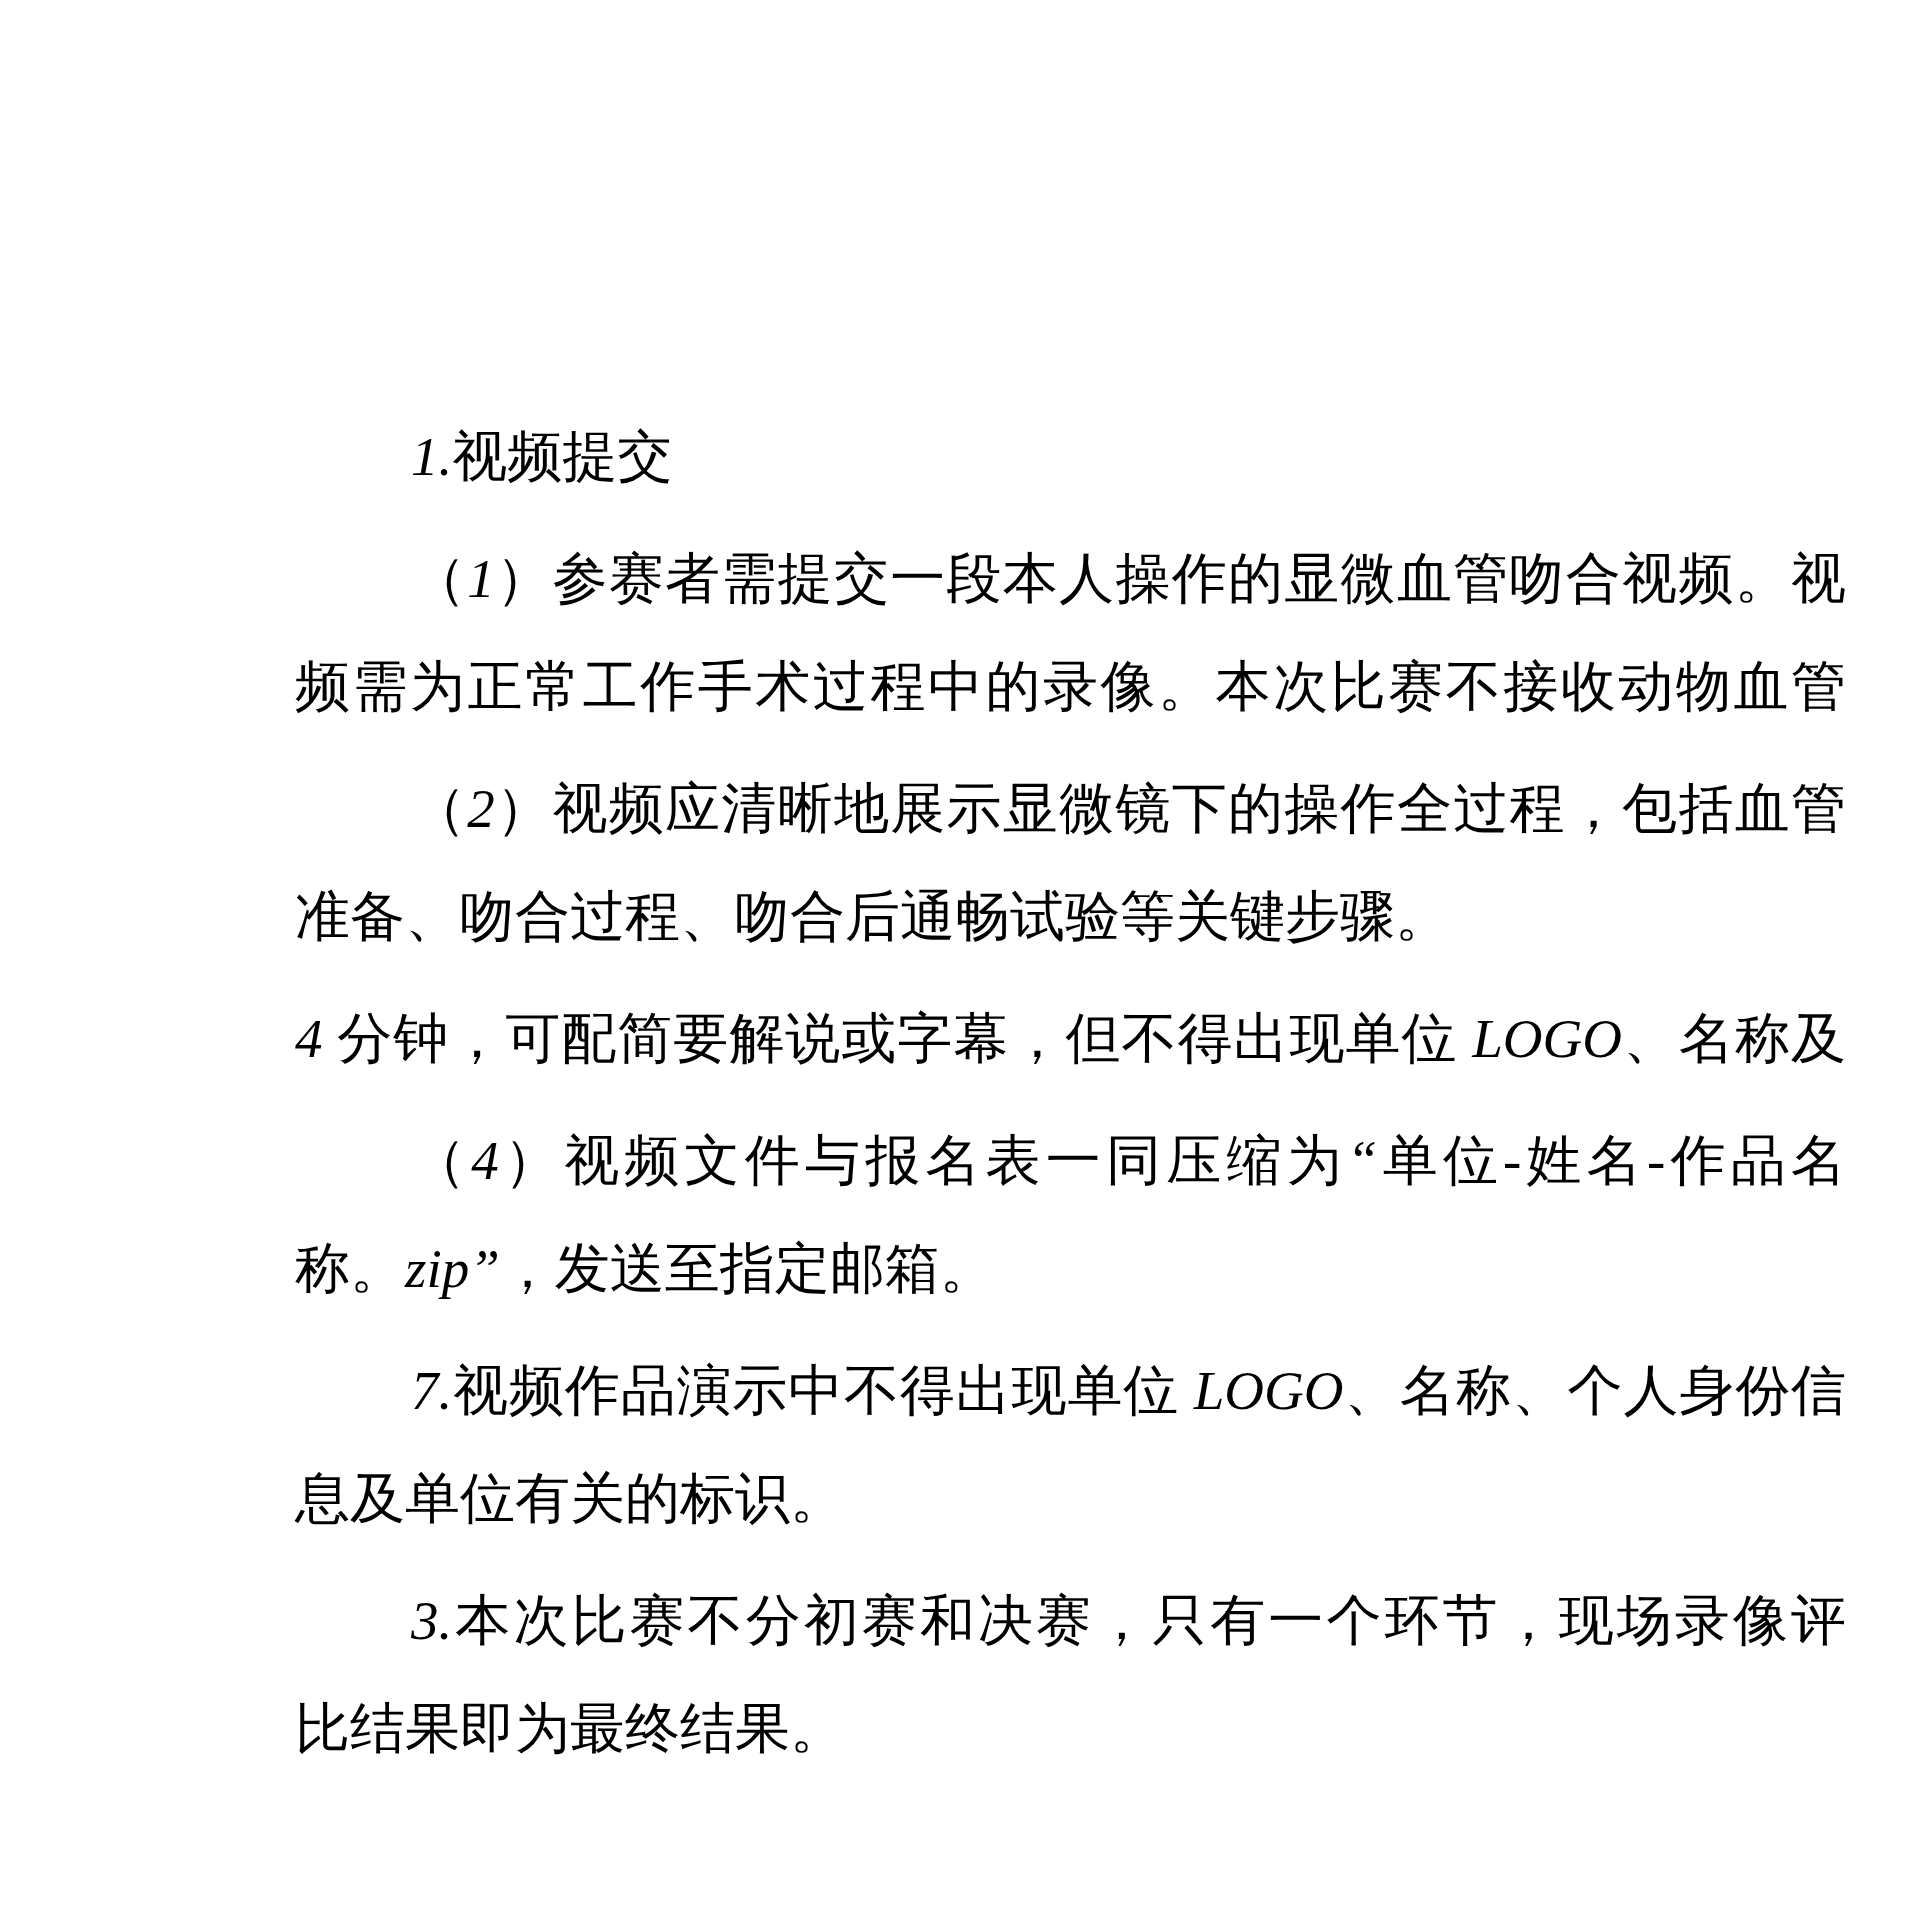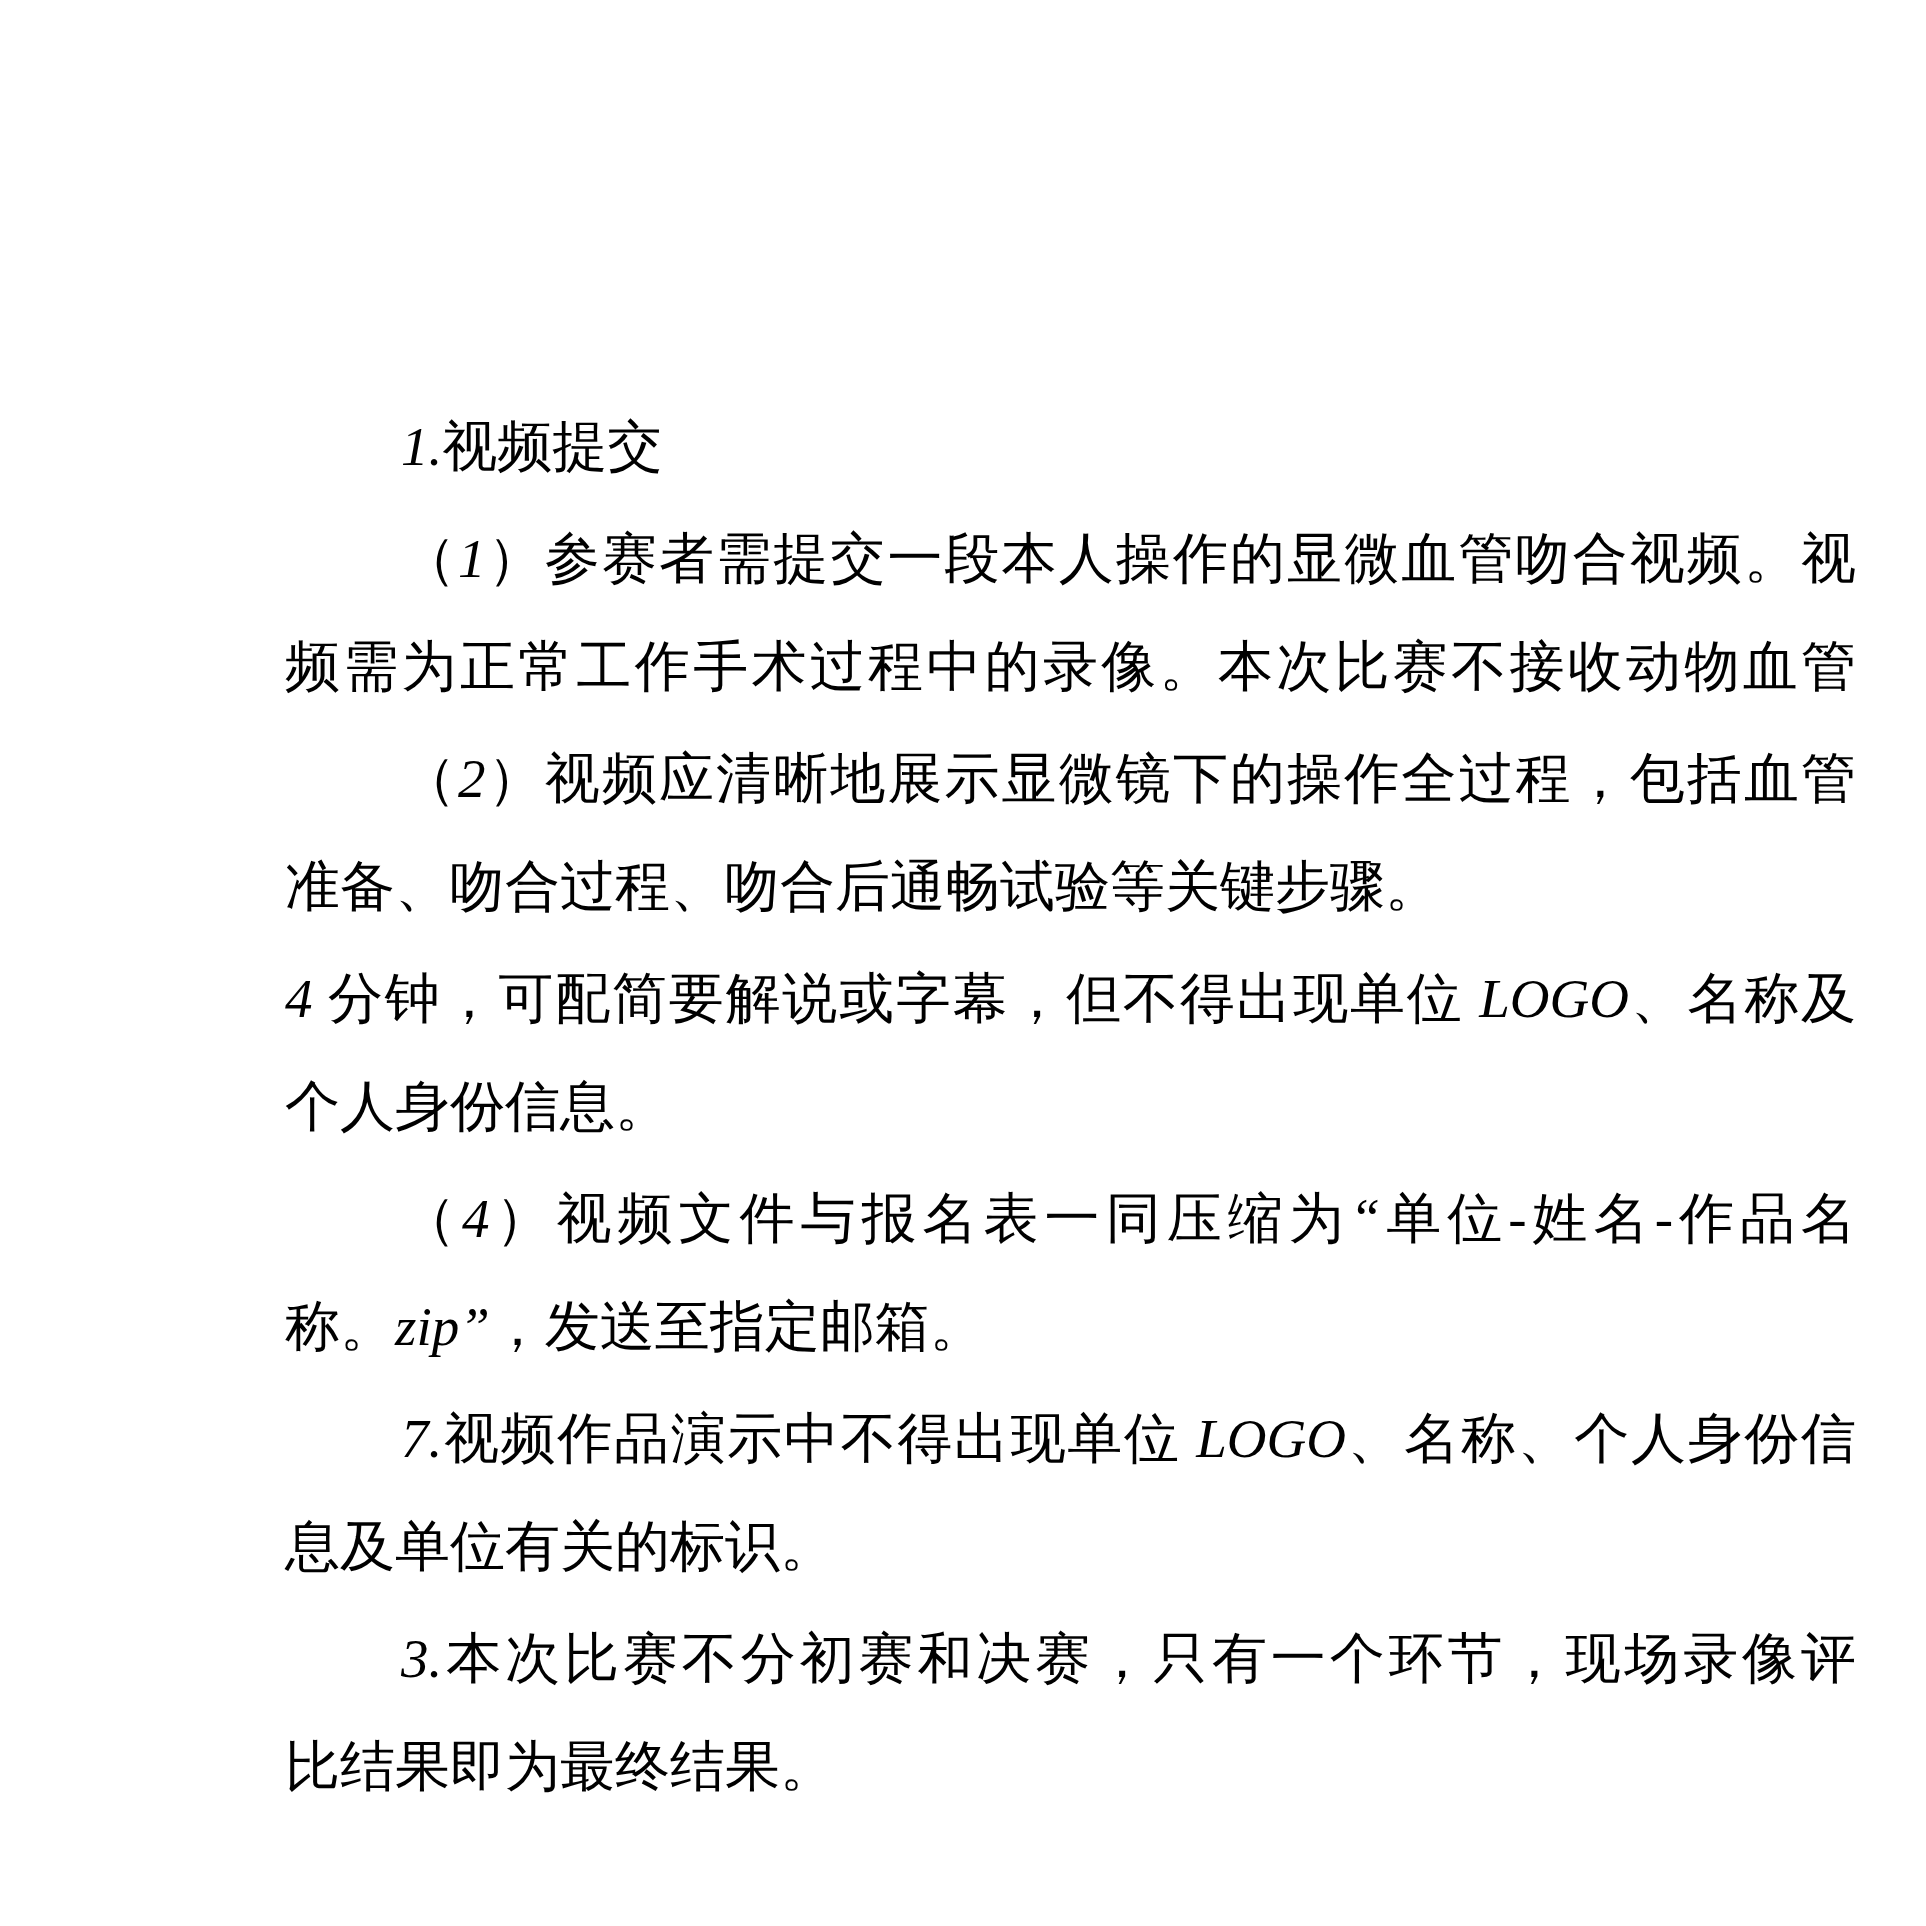--- a/index.html
+++ b/index.html
@@ -16,21 +16,21 @@
     background: #ffffff;
     color: #000000;
     font-family: "Liberation Serif", "DejaVu Serif", serif;
   }
   .text-block {
     position: absolute;
     left: 281px;
     top: 389px;
     width: 1579px;
   }
-  .para { margin: 4px; padding: 0; }
+  .para { margin: 14px; padding: 0; }
   .line {
     height: 108px;
     line-height: 108px;
     font-size: 55px;
     color: #000000;
     text-align: justify;
     text-align-last: justify;
     font-style: oblique 10deg;
   }
   .line.first { padding-left: 116px; }
@@ -47,21 +47,20 @@
       <div class="para body">
         <div class="line first">（1）参赛者需提交一段本人操作的显微血管吻合视频。视</div>
         <div class="line">频需为正常工作手术过程中的录像。本次比赛不接收动物血管</div>
       </div>
       <div class="para body">
         <div class="line first">（2）视频应清晰地展示显微镜下的操作全过程，包括血管</div>
         <div class="line last">准备、吻合过程、吻合后通畅试验等关键步骤。</div>
       </div>
       <div class="para body">
         <div class="line">4 分钟，可配简要解说或字幕，但不得出现单位 LOGO、名称及</div>
-        <div class="line last">个人身份信息。</div>
       </div>
       <div class="para body">
         <div class="line first">（4）视频文件与报名表一同压缩为“单位-姓名-作品名</div>
         <div class="line last">称。zip”，发送至指定邮箱。</div>
       </div>
       <div class="para body">
         <div class="line first">7.视频作品演示中不得出现单位 LOGO、名称、个人身份信</div>
         <div class="line last">息及单位有关的标识。</div>
       </div>
       <div class="para body">

